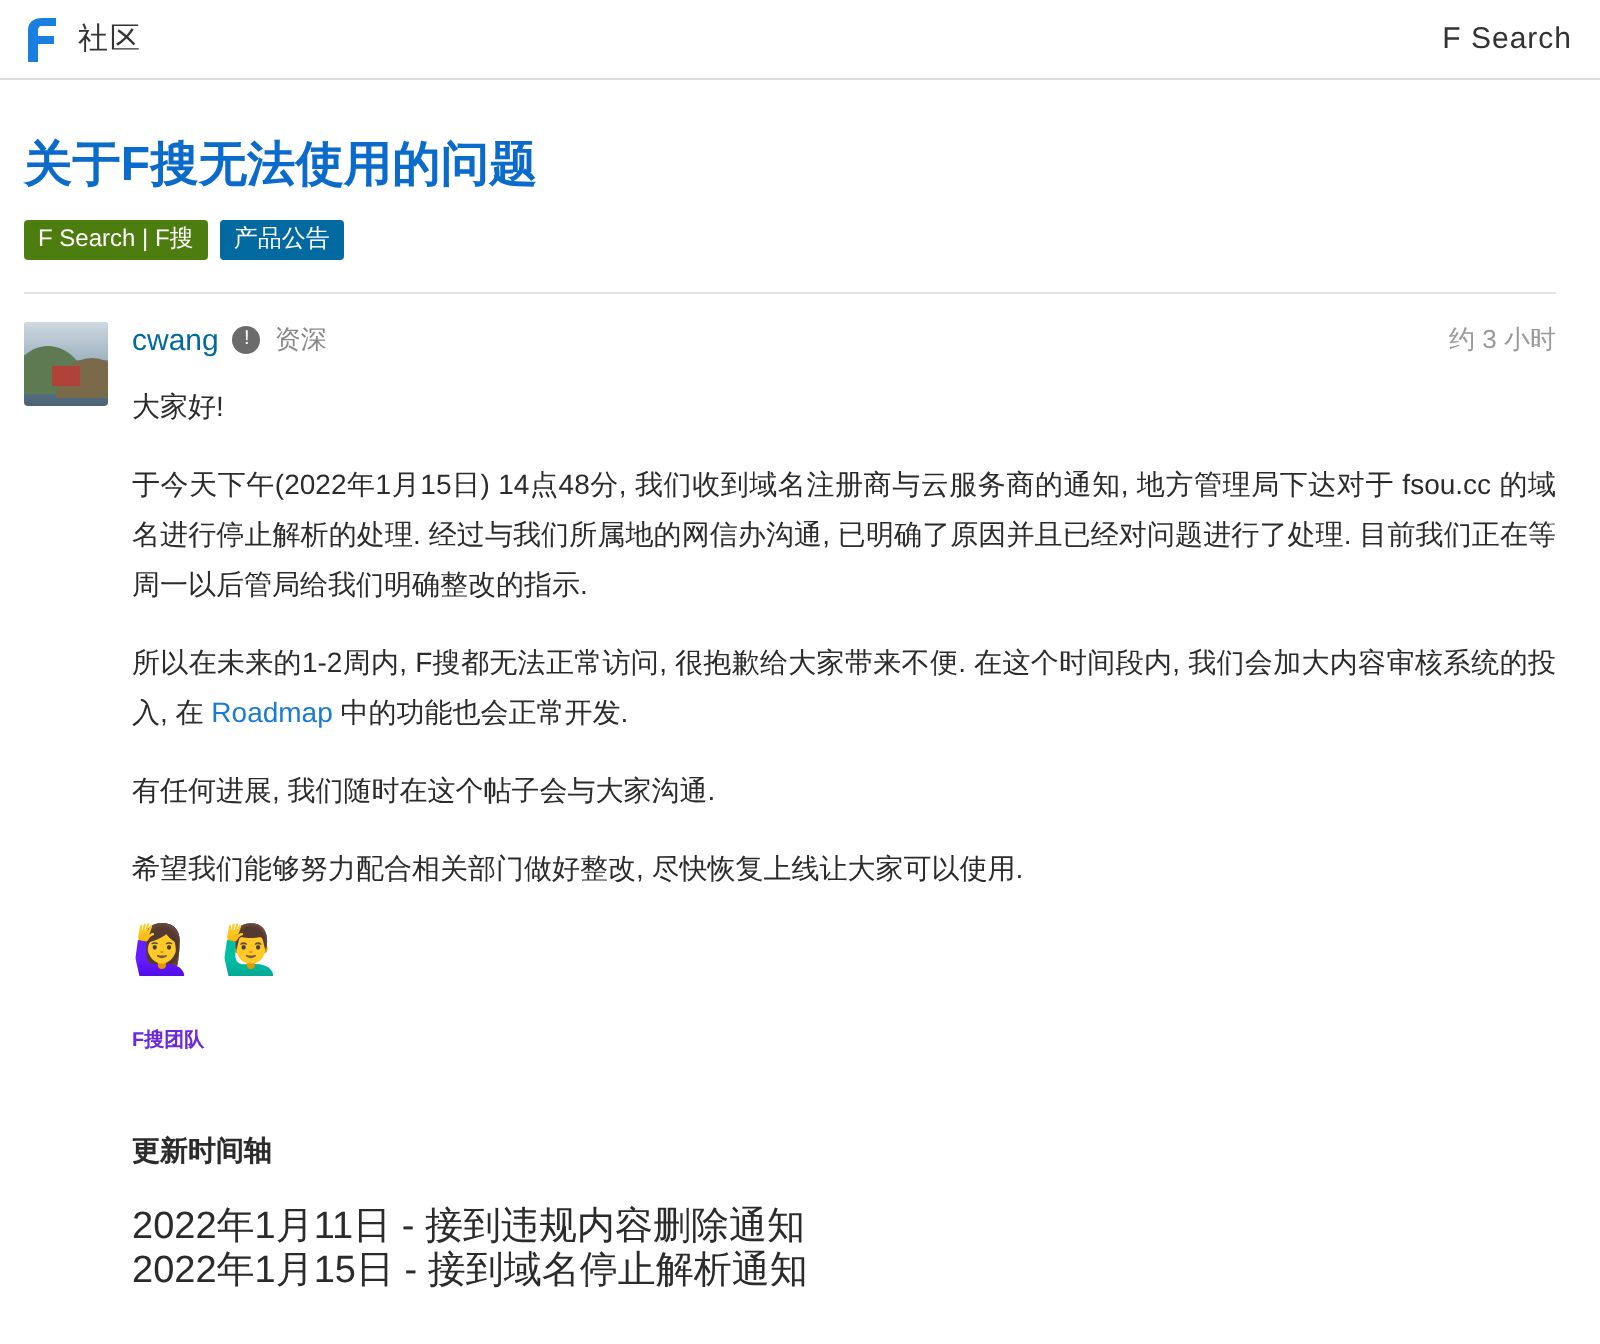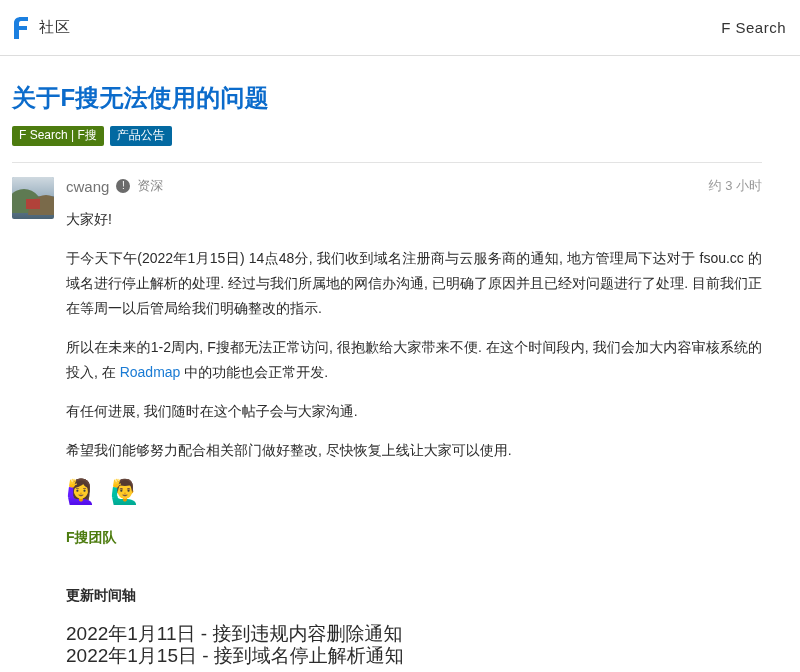--- a/index.html
+++ b/index.html
@@ -10,21 +10,21 @@
     width: 800px;
     height: 672px;
     background: #ffffff;
     font-family: "Liberation Sans", sans-serif;
     color: #222222;
     overflow: hidden;
   }
 
   
   .header {
-    height: 56px;
+    height: 40px;
     box-sizing: border-box;
     border-bottom: 1px solid #dddddd;
     display: flex;
     align-items: center;
     justify-content: space-between;
     padding: 0 14px 0 10px;
     background: #ffffff;
   }
   .brand {
     display: flex;
@@ -44,21 +44,21 @@
     letter-spacing: 1px;
   }
   .header-right {
     font-size: 15px;
     color: #333333;
     letter-spacing: 0.5px;
   }
 
   
   .page {
-    padding: 26px 38px 0 12px;
+    padding: 26px 22px 0 12px;
     box-sizing: border-box;
   }
   .title {
     font-size: 24px;
     font-weight: bold;
     color: #0b6bcb;
     margin: 0 0 12px 0;
     letter-spacing: 0.2px;
   }
   .tag-row {
@@ -124,21 +124,21 @@
     justify-content: space-between;
     margin-bottom: 12px;
   }
   .post-head-left {
     display: flex;
     align-items: center;
     gap: 7px;
   }
   .username {
     font-size: 15px;
-    color: #737373;
+    color: #0369a1;
   }
   .verified {
     width: 14px;
     height: 14px;
     border-radius: 50%;
     background: #6b6b6b;
     color: #ffffff;
     font-size: 10px;
     line-height: 14px;
     text-align: center;
@@ -165,23 +165,23 @@
     text-decoration: none;
     margin-top: 12px;
   }
   .emoji-row {
     font-size: 24px;
     line-height: 30px;
     margin: 4px 0 22px 0;
     letter-spacing: 4px;
   }
   .signature {
-    font-size: 14px;
+    font-size: 10px;
     font-weight: bold;
-    color: #4d7c0f;
+    color: #6d28d9;
     margin: 0 0 40px 0;
   }
   .subheading {
     font-size: 14px;
     font-weight: bold;
     color: #2b2b2b;
     margin: 16px 0 18px 0;
     font-family: Liberation Mono, monospace;
   }
   .timeline-item {

